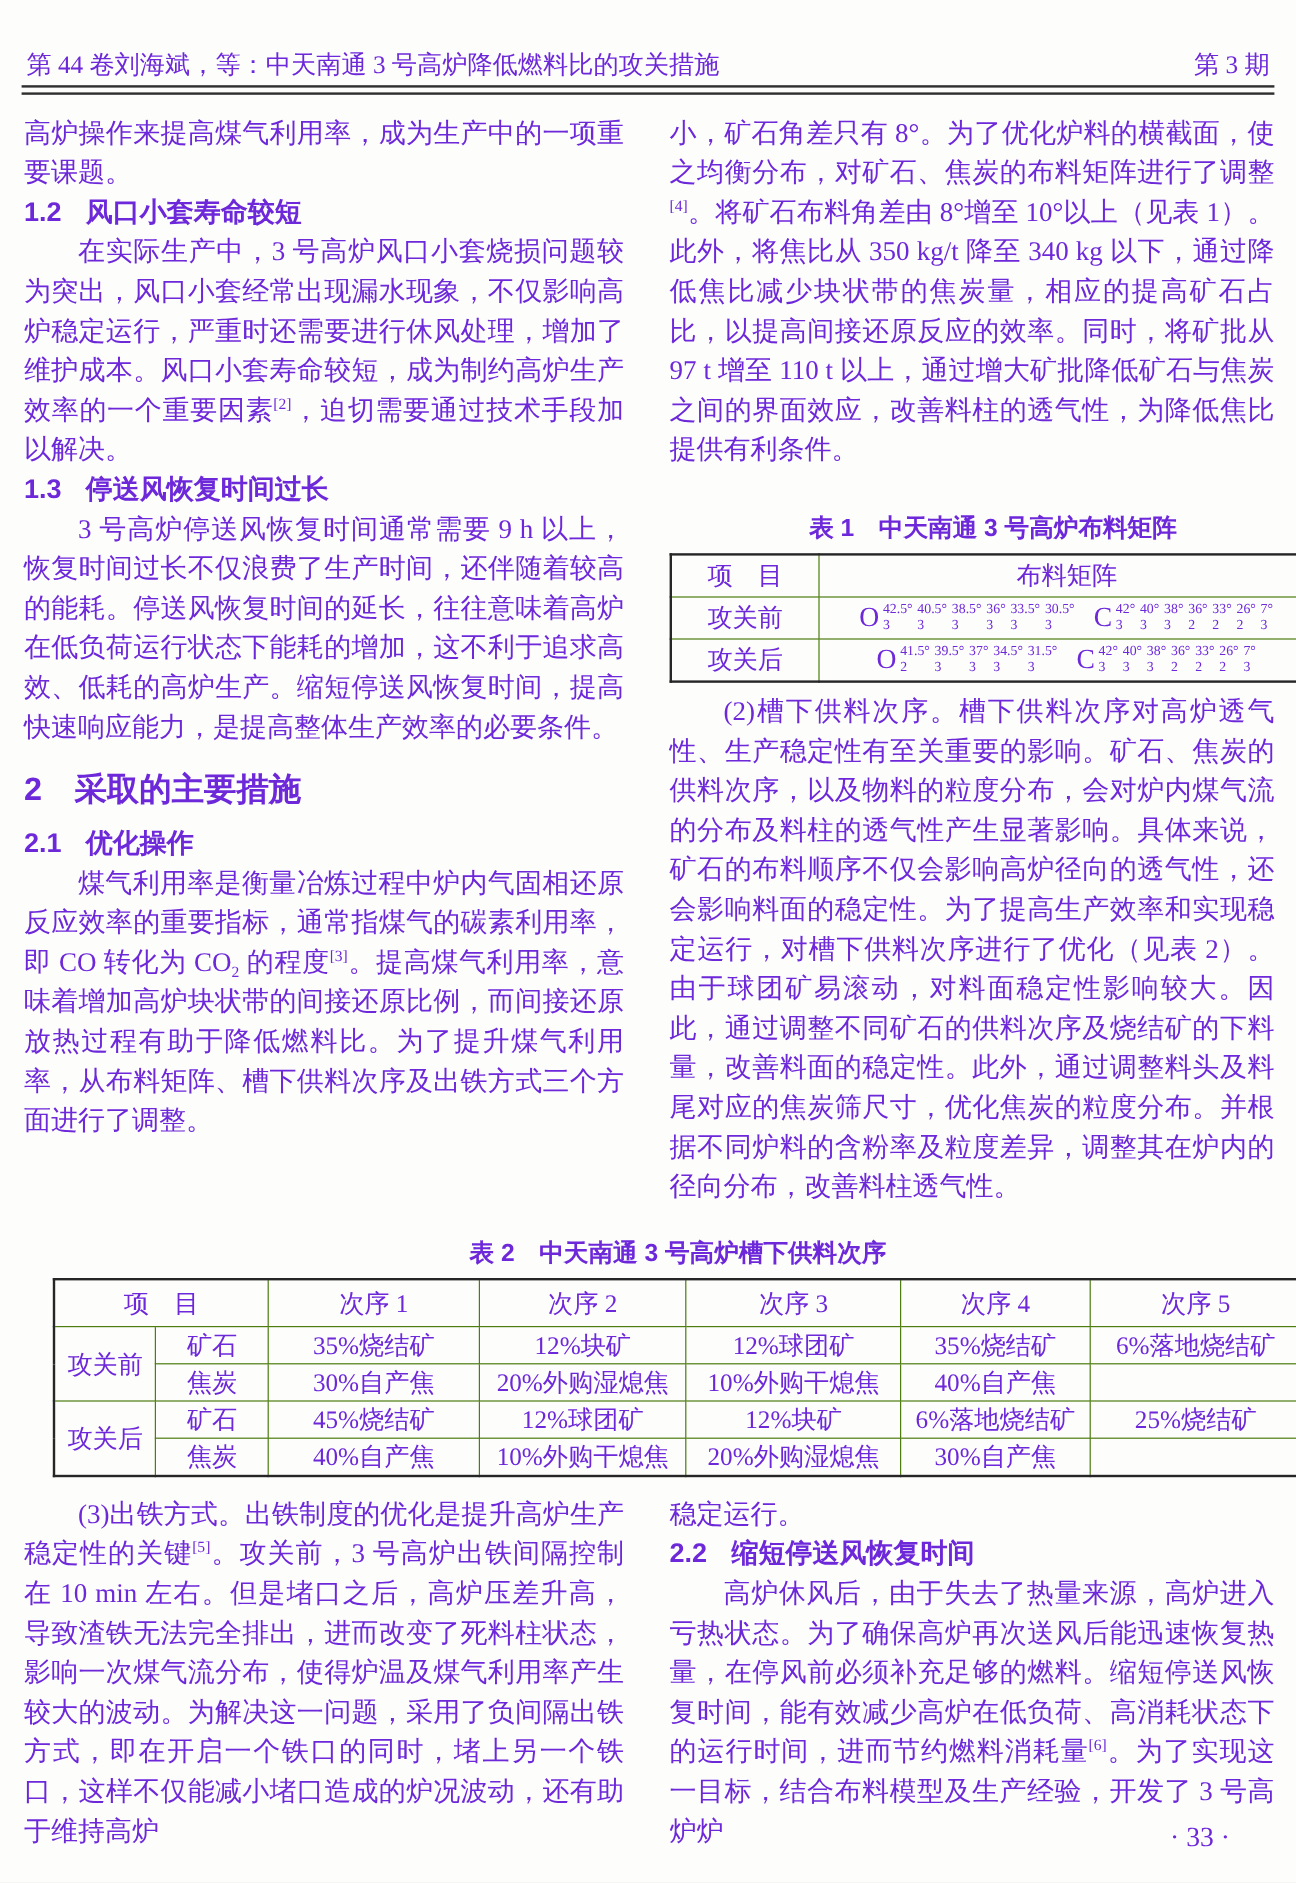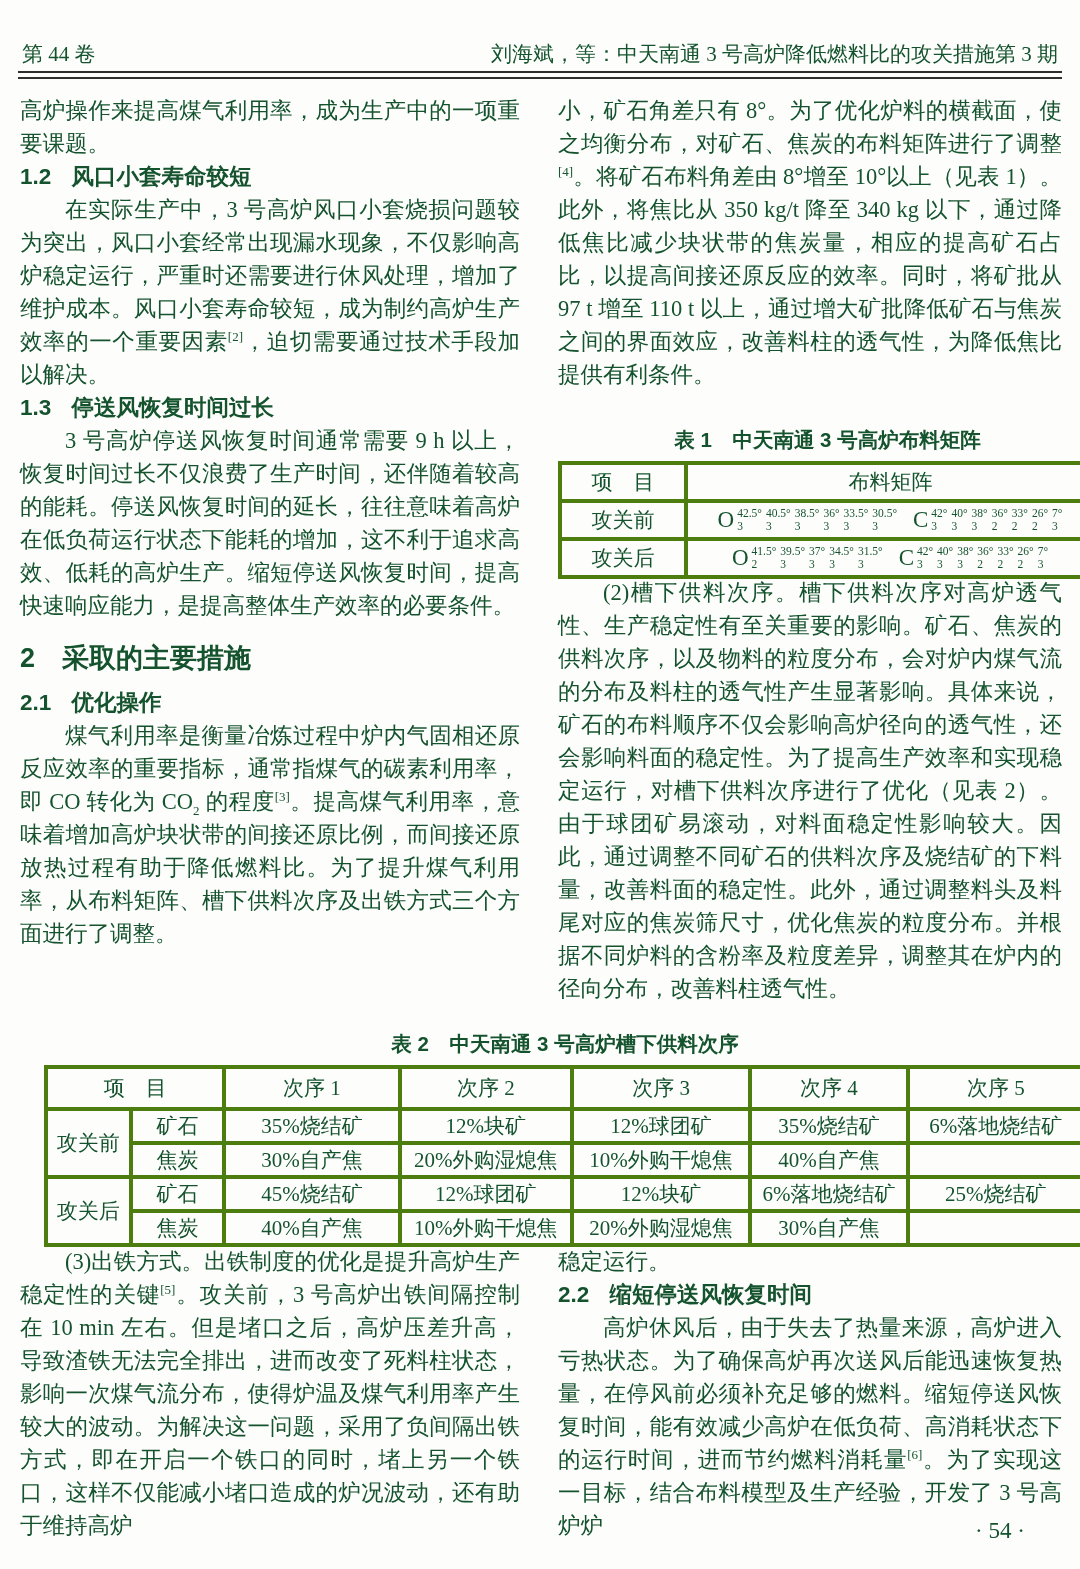--- a/index.html
+++ b/index.html
@@ -1,20 +1,20 @@
 <!DOCTYPE html>
 <html><head>
 <meta charset="utf-8">
 <style>
   html,body{margin:0;padding:0;background:#e8e8e8;}
-  .page{position:relative;width:1080px;height:1569px;background:#fdfdfc;color:#14532d;
+  .page{position:relative;width:1080px;height:1569px;background:#fdfdfc;color:#6d28d9;
         font-family:"Liberation Serif","DejaVu Serif",serif;overflow:hidden;}
   .hdr{position:absolute;top:40px;left:22px;right:22px;display:flex;justify-content:space-between;
        align-items:baseline;font-size:21px;}
-  .hdr-title{flex:1;text-align:right;}
+  .hdr-title{flex:1;text-align:left;}
   .double-rule{position:absolute;top:71px;left:18px;right:18px;height:4px;
        border-top:2.5px solid #2e2e2e;border-bottom:2px solid #2e2e2e;}
   .col{position:absolute;font-size:22.5px;line-height:33px;text-align:justify;text-justify:inter-ideograph;}
   #left-col{left:20px;top:94px;width:500px;}
   #right-col-top{left:558px;top:94px;width:504px;}
   #right-col-bottom{left:558px;top:576px;width:504px;}
   #bottom-left-col{left:20px;top:1245px;width:500px;}
   #bottom-right-col{left:558px;top:1245px;width:504px;}
   p.para{margin:0;}
   p.indent{text-indent:2em;}
@@ -24,21 +24,21 @@
       line-height:33px;margin:0;text-align:left;}
   .h1{font-family:"Liberation Sans","DejaVu Sans",sans-serif;font-weight:bold;font-size:27px;
       line-height:34px;margin:19px 0 11px 0;text-align:left;}
   .h2 .hnum{margin-right:0.9em;}
   .h1 .hnum{margin-right:1em;}
   .caption{font-family:"Liberation Sans","DejaVu Sans",sans-serif;font-weight:bold;font-size:20.5px;
       text-align:center;}
   .t1area{position:absolute;left:558px;top:426px;width:539px;}
   .t2area{position:absolute;left:20px;top:1030px;width:1042px;padding-left:24px;}
   table{border-collapse:collapse;width:100%;margin-top:7px;border:2px solid #262626;}
-  td{border:4px solid #4d7c0f;text-align:center;font-size:21px;padding:0 2px;}
+  td{border:1px solid #4d7c0f;text-align:center;font-size:21px;padding:0 2px;}
   .t1 .t1-head{height:34px;}
   .t1 .t1-label{width:118px;}
   .t1 .t1-matrix{height:34px;}
   .matrix{display:inline-flex;align-items:center;justify-content:center;gap:2px;}
   .mat-letter{font-size:23px;line-height:23px;}
   .mat-gap{margin-left:13px;}
   .mat-pair{display:inline-flex;flex-direction:column;align-items:flex-start;font-size:11.5px;
       line-height:13px;padding:0 1px;}
   .t2 .t2-head{height:38px;}
   .t2 td{height:30px;}
@@ -264,14 +264,14 @@
 
   <div class="col" id="bottom-left-col">
       <p class="para indent">(3)出铁方式。出铁制度的优化是提升高炉生产稳定性的关键<sup>[5]</sup>。攻关前，3 号高炉出铁间隔控制在 10 min 左右。但是堵口之后，高炉压差升高，导致渣铁无法完全排出，进而改变了死料柱状态，影响一次煤气流分布，使得炉温及煤气利用率产生较大的波动。为解决这一问题，采用了负间隔出铁方式，即在开启一个铁口的同时，堵上另一个铁口，这样不仅能减小堵口造成的炉况波动，还有助于维持高炉</p>
     </div>
   <div class="col" id="bottom-right-col">
       <p class="para">稳定运行。</p>
       <div class="h2"><span class="hnum">2.2</span>缩短停送风恢复时间</div>
       <p class="para indent">高炉休风后，由于失去了热量来源，高炉进入亏热状态。为了确保高炉再次送风后能迅速恢复热量，在停风前必须补充足够的燃料。缩短停送风恢复时间，能有效减少高炉在低负荷、高消耗状态下的运行时间，进而节约燃料消耗量<sup>[6]</sup>。为了实现这一目标，结合布料模型及生产经验，开发了 3 号高炉炉</p>
     </div>
 
-  <div class="pageno">· 54 ·</div>
+  <div class="pageno">· 33 ·</div>
 </div>
 
 </body></html>

